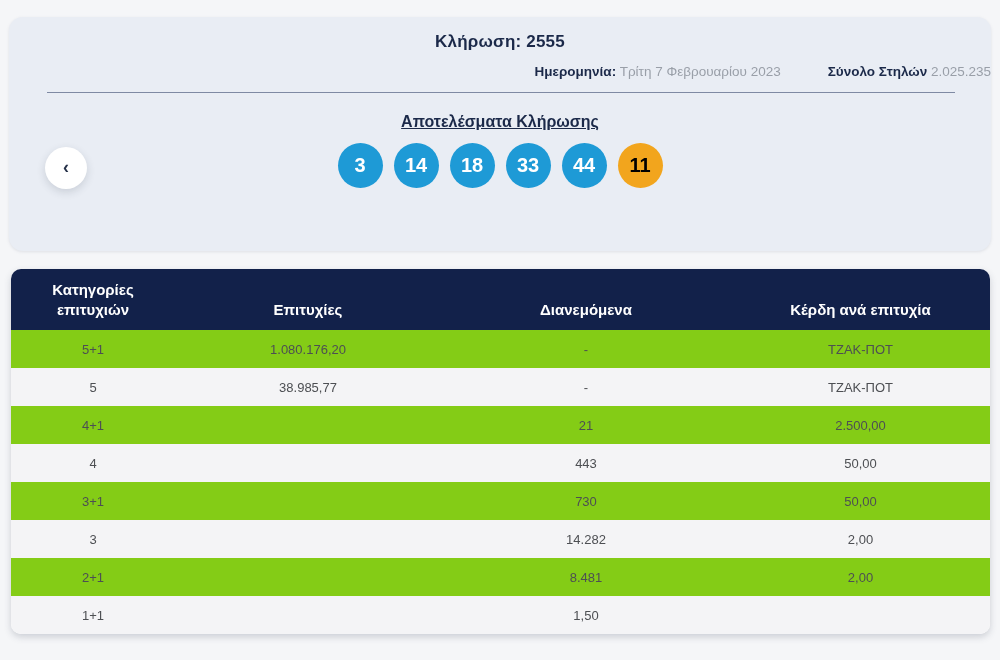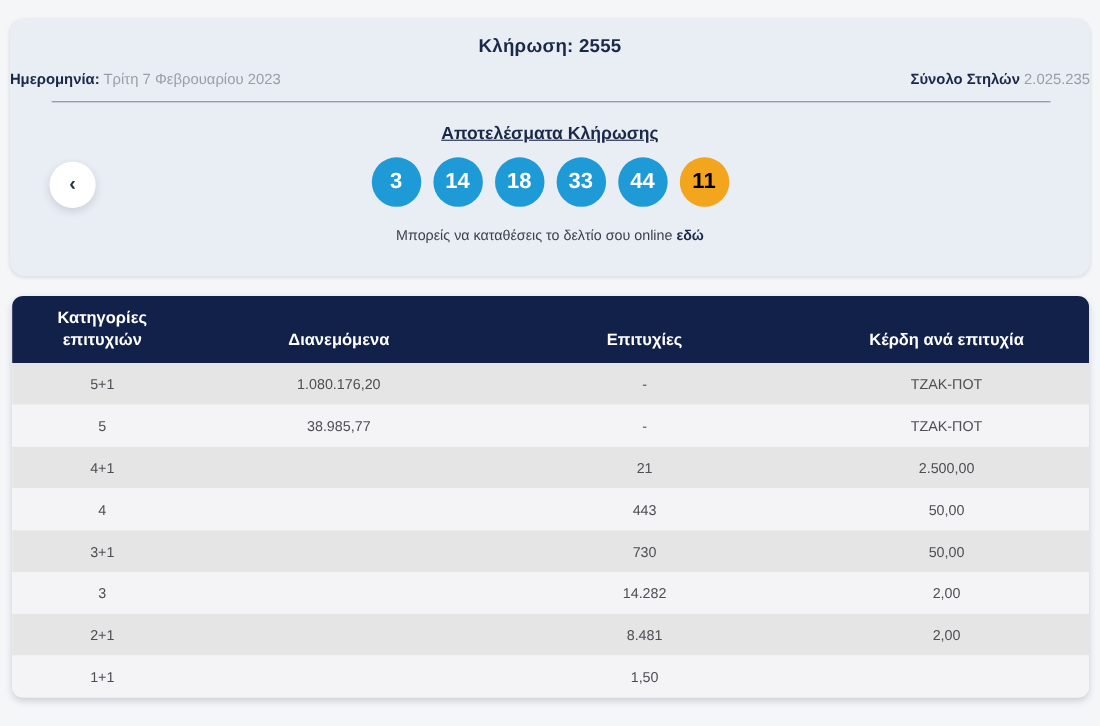--- a/index.html
+++ b/index.html
@@ -27,21 +27,21 @@
     background:var(--card-bg);
     border-radius:14px;
     box-shadow:0 1px 3px rgba(120,130,150,0.18);
   }
   .draw-title{
     padding-top:15px;text-align:center;
     font-size:17px;font-weight:bold;color:var(--navy-text);
     letter-spacing:.2px;
   }
   .meta-row{
-    margin-top:12px;display:flex;justify-content:space-between;gap:16px;
+    margin-top:12px;display:flex;justify-content:flex-end;gap:47px;
     font-size:13.5px;
   }
   .meta-label{font-weight:bold;color:var(--navy-text);}
   .meta-value{color:var(--muted-text);}
   .divider{
     margin:13px 36px 0 38px;height:0;
     border-top:1px solid #7f8aa3;
   }
   .results-title{
     margin-top:20px;text-align:center;
@@ -84,21 +84,21 @@
     background:var(--navy);height:61px;
   }
   .th{
     display:flex;align-items:flex-end;justify-content:center;
     padding-bottom:10px;text-align:center;
     color:#ffffff;font-size:15px;font-weight:bold;line-height:1.35;
   }
   .th:first-child span{display:inline-block;max-width:100px;}
   .tr{
     display:grid;grid-template-columns:164px 266px 290px 259px;
-    height:38px;align-items:center;background:#e5e5e5;
+    height:38px;align-items:center;background:#84cc16;
   }
   .tr:nth-child(even){background:var(--row-alt);}
   .td{
     text-align:center;font-size:13px;color:var(--cell-text);
   }
 </style>
 </head>
 <body>
 
 <section class="top-card">
@@ -121,40 +121,36 @@
 
   <div class="balls" id="balls">
       <div class="ball">3</div>
       <div class="ball">14</div>
       <div class="ball">18</div>
       <div class="ball">33</div>
       <div class="ball">44</div>
       <div class="ball bonus">11</div>
     </div>
 
-  <p class="cta">
-    <span>Μπορείς να καταθέσεις το δελτίο σου online</span>
-    <a class="cta-link">εδώ</a>
-  </p>
 
   <button class="nav-back">
     <span class="chevron-left">‹</span>
   </button>
 </section>
 
 <section class="table-card">
   <div class="thead">
     <div class="th">
         <span>Κατηγορίες επιτυχιών</span>
       </div>
     <div class="th">
+        <span>Επιτυχίες</span>
+      </div>
+    <div class="th">
         <span>Διανεμόμενα</span>
-      </div>
-    <div class="th">
-        <span>Επιτυχίες</span>
       </div>
     <div class="th">
         <span>Κέρδη ανά επιτυχία</span>
       </div>
   </div>
   <div id="rows">
       <div class="tr">
         <div class="td">5+1</div>
         <div class="td">1.080.176,20</div>
         <div class="td">-</div>

